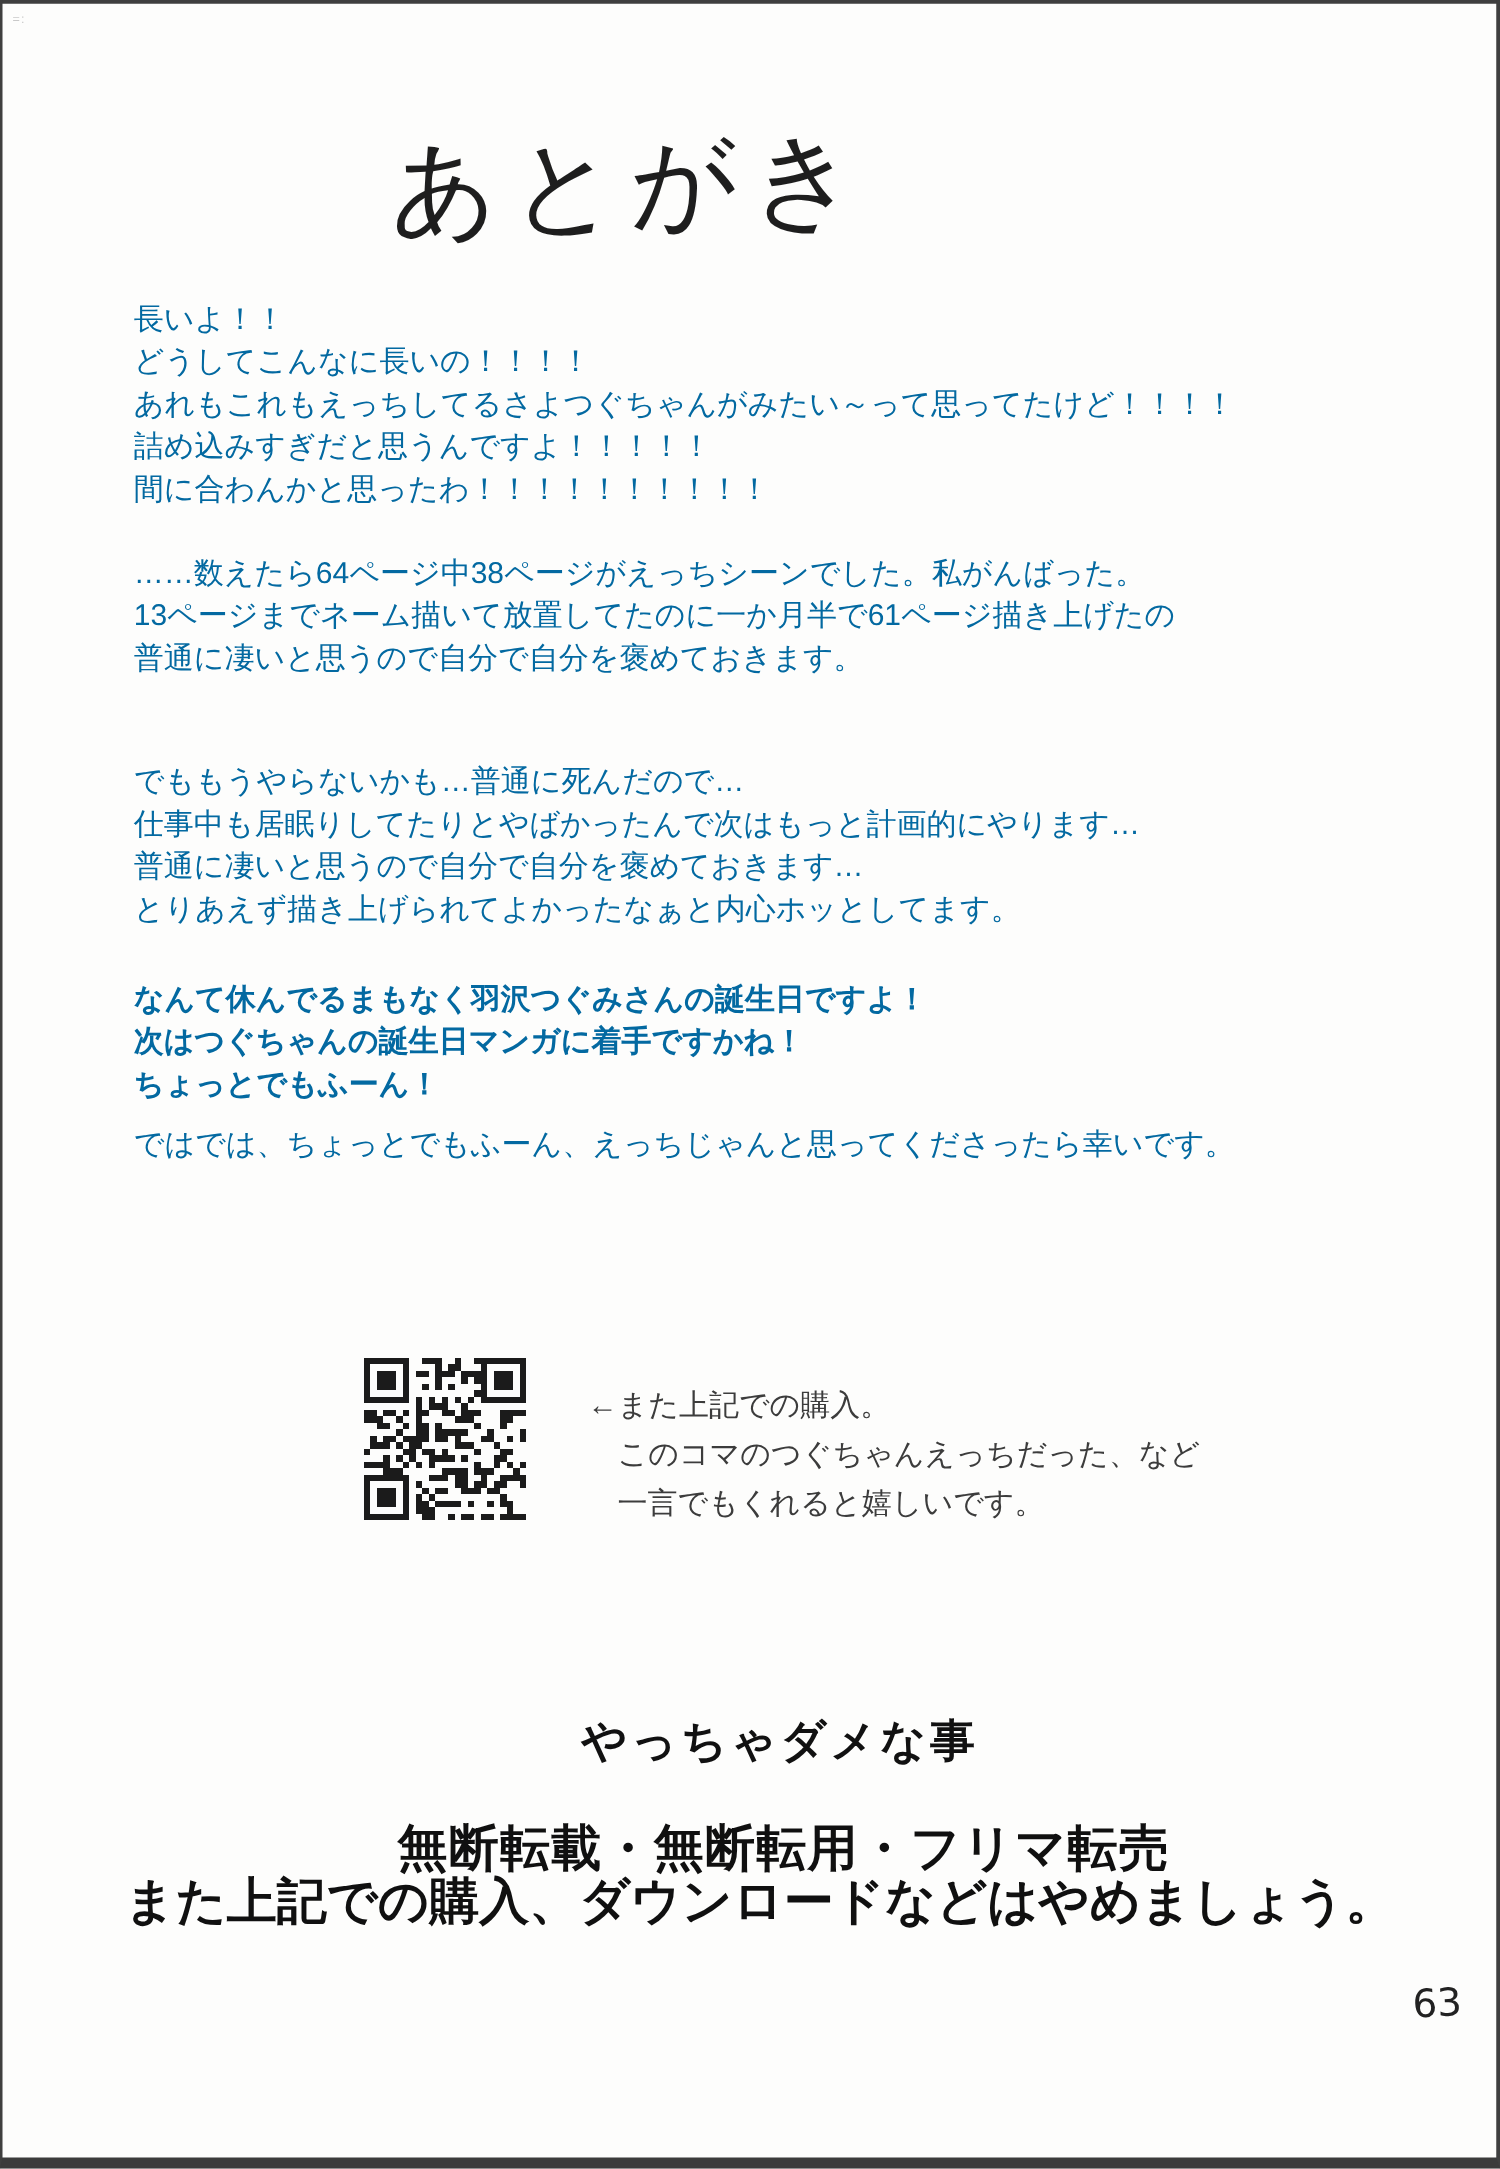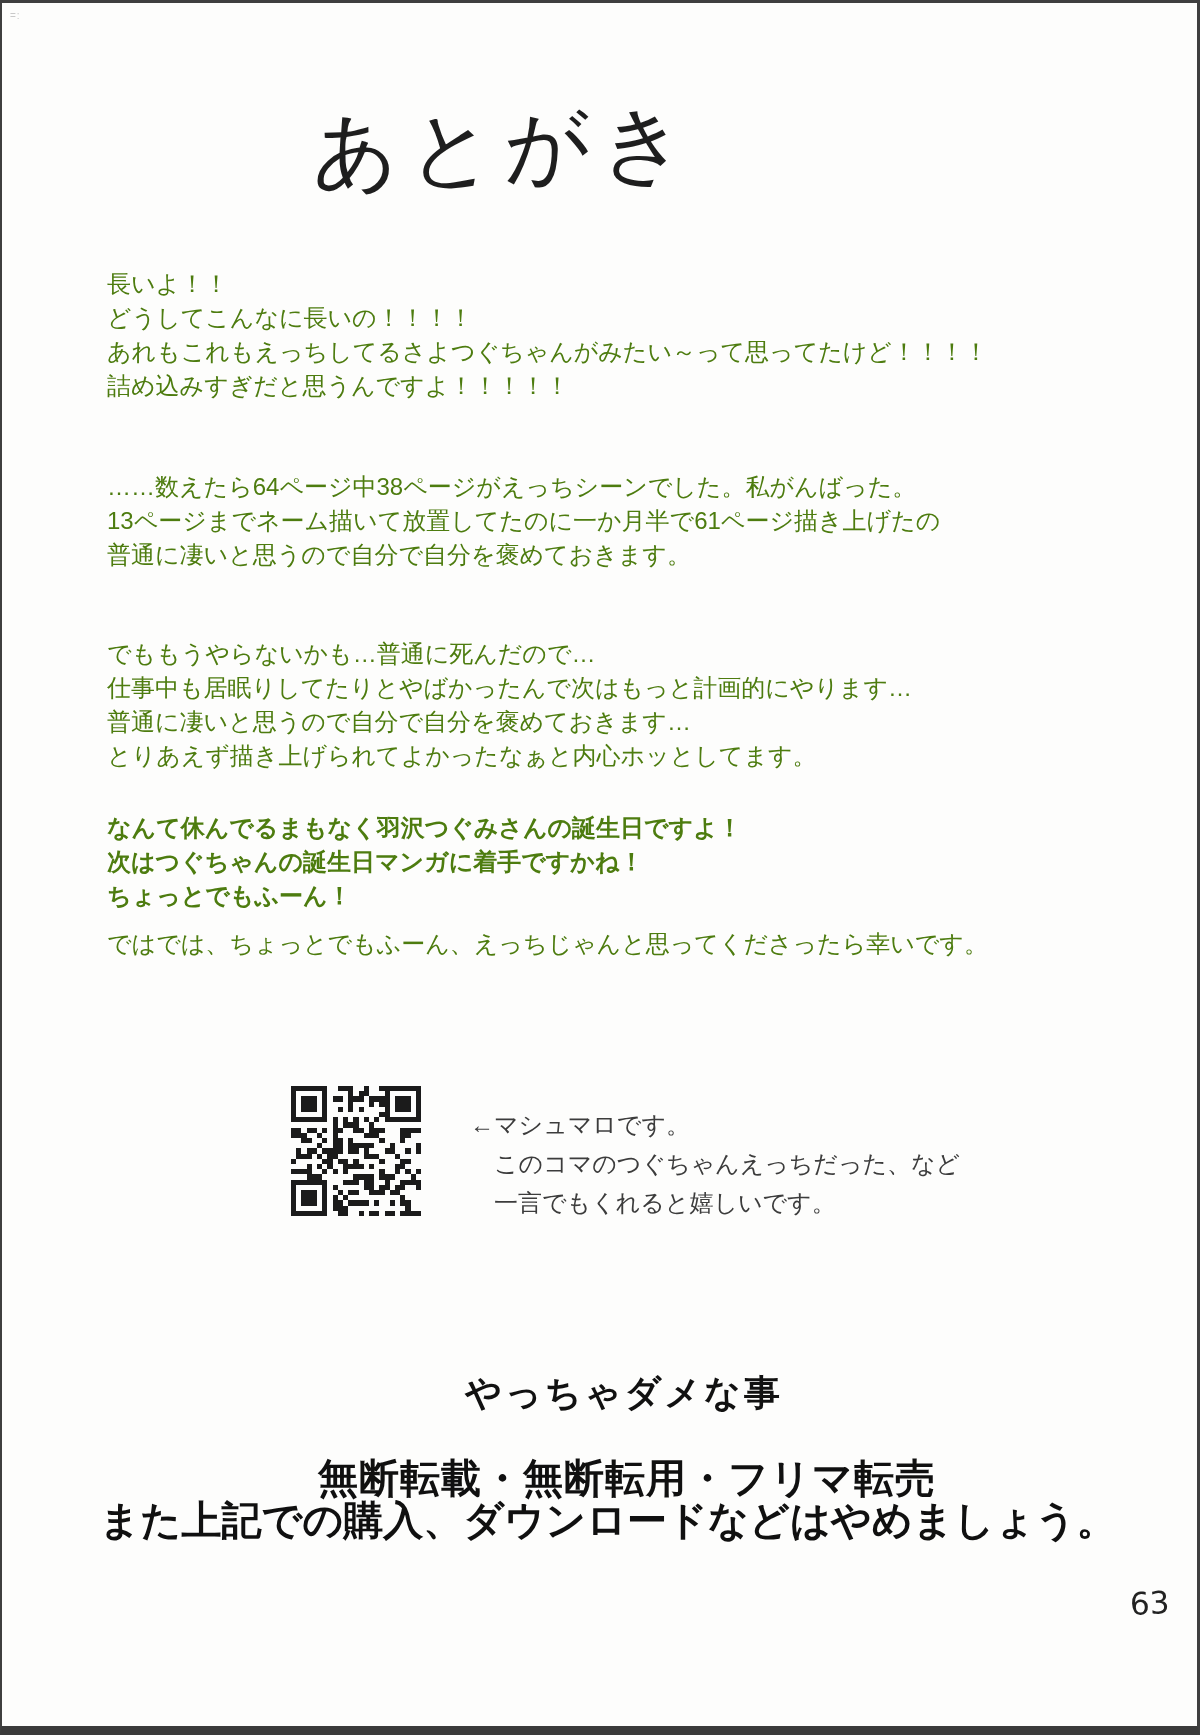--- a/index.html
+++ b/index.html
@@ -14,21 +14,21 @@
     border-bottom:9px solid #3b3b3b;
     overflow:hidden;
     font-family:"Liberation Sans","DejaVu Sans",sans-serif;
   }
   .title{
     position:absolute;left:310px;top:88px;
     font-size:84px;color:#1e1e1e;letter-spacing:10px;
     transform:rotate(-1.5deg);
     font-family:"DejaVu Sans",sans-serif;
   }
-  .body-text{color:#4d7c0f;font-size:24px;line-height:34px;white-space:nowrap;margin-top:28px;}
+  .body-text{color:#0369a1;font-size:24px;line-height:34px;white-space:nowrap;}
   .para{position:absolute;left:105px;}
   .p1{top:236px;}
   .p2{top:439px;}
   .p3{top:606px;}
   .p4{top:780px;font-weight:bold;}
   .p5{top:896px;}
   .qr-wrap{position:absolute;left:289px;top:1083px;width:130px;height:130px;}
   .qr-wrap svg{width:130px;height:130px;shape-rendering:crispEdges;}
   .qr-caption{
     position:absolute;left:468px;top:1102px;
@@ -68,20 +68,21 @@
 
   <div class="smudge">=:</div>
 
   <div class="title">あとがき</div>
 
   <div class="para p1 body-text">
     <div>長いよ！！</div>
     <div>どうしてこんなに長いの！！！！</div>
     <div>あれもこれもえっちしてるさよつぐちゃんがみたい～って思ってたけど！！！！</div>
     <div>詰め込みすぎだと思うんですよ！！！！！</div>
+    <div>間に合わんかと思ったわ！！！！！！！！！！</div>
   </div>
 
   <div class="para p2 body-text">
     <div>……数えたら64ページ中38ページがえっちシーンでした。私がんばった。</div>
     <div>13ページまでネーム描いて放置してたのに一か月半で61ページ描き上げたの</div>
     <div>普通に凄いと思うので自分で自分を褒めておきます。</div>
   </div>
 
   <div class="para p3 body-text">
     <div>でももうやらないかも…普通に死んだので…</div>
@@ -394,21 +395,21 @@
         <rect x="18" y="24" width="1" height="1" fill="#1b1b1b"></rect>
         <rect x="19" y="24" width="1" height="1" fill="#1b1b1b"></rect>
         <rect x="21" y="24" width="1" height="1" fill="#1b1b1b"></rect>
         <rect x="22" y="24" width="1" height="1" fill="#1b1b1b"></rect>
         <rect x="23" y="24" width="1" height="1" fill="#1b1b1b"></rect>
         <rect x="24" y="24" width="1" height="1" fill="#1b1b1b"></rect>
       </svg>
   </div>
 
   <div class="qr-caption">
-    <div>←マシュマロです。</div>
+    <div>←また上記での購入。</div>
     <div class="indent">このコマのつぐちゃんえっちだった、など</div>
     <div class="indent">一言でもくれると嬉しいです。</div>
   </div>
 
   <div class="notice-heading">やっちゃダメな事</div>
   <div class="notice-line1">無断転載・無断転用・フリマ転売</div>
   <div class="notice-line2">また上記での購入、ダウンロードなどはやめましょう。</div>
 
   <div class="page-number">63</div>
 

